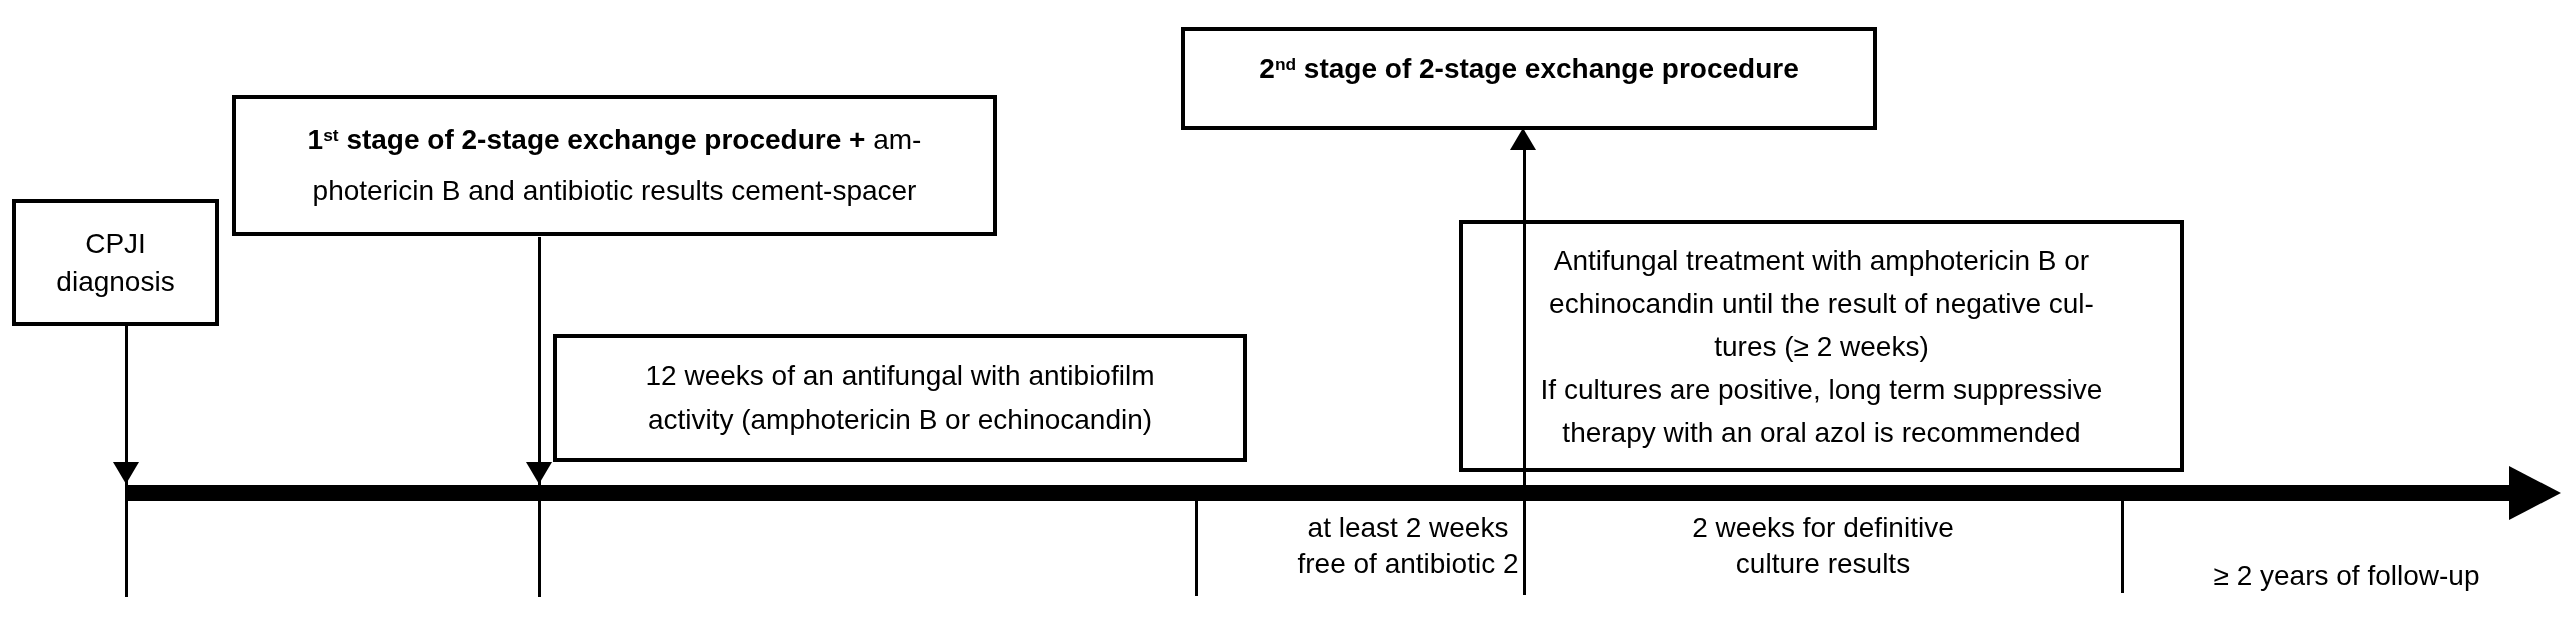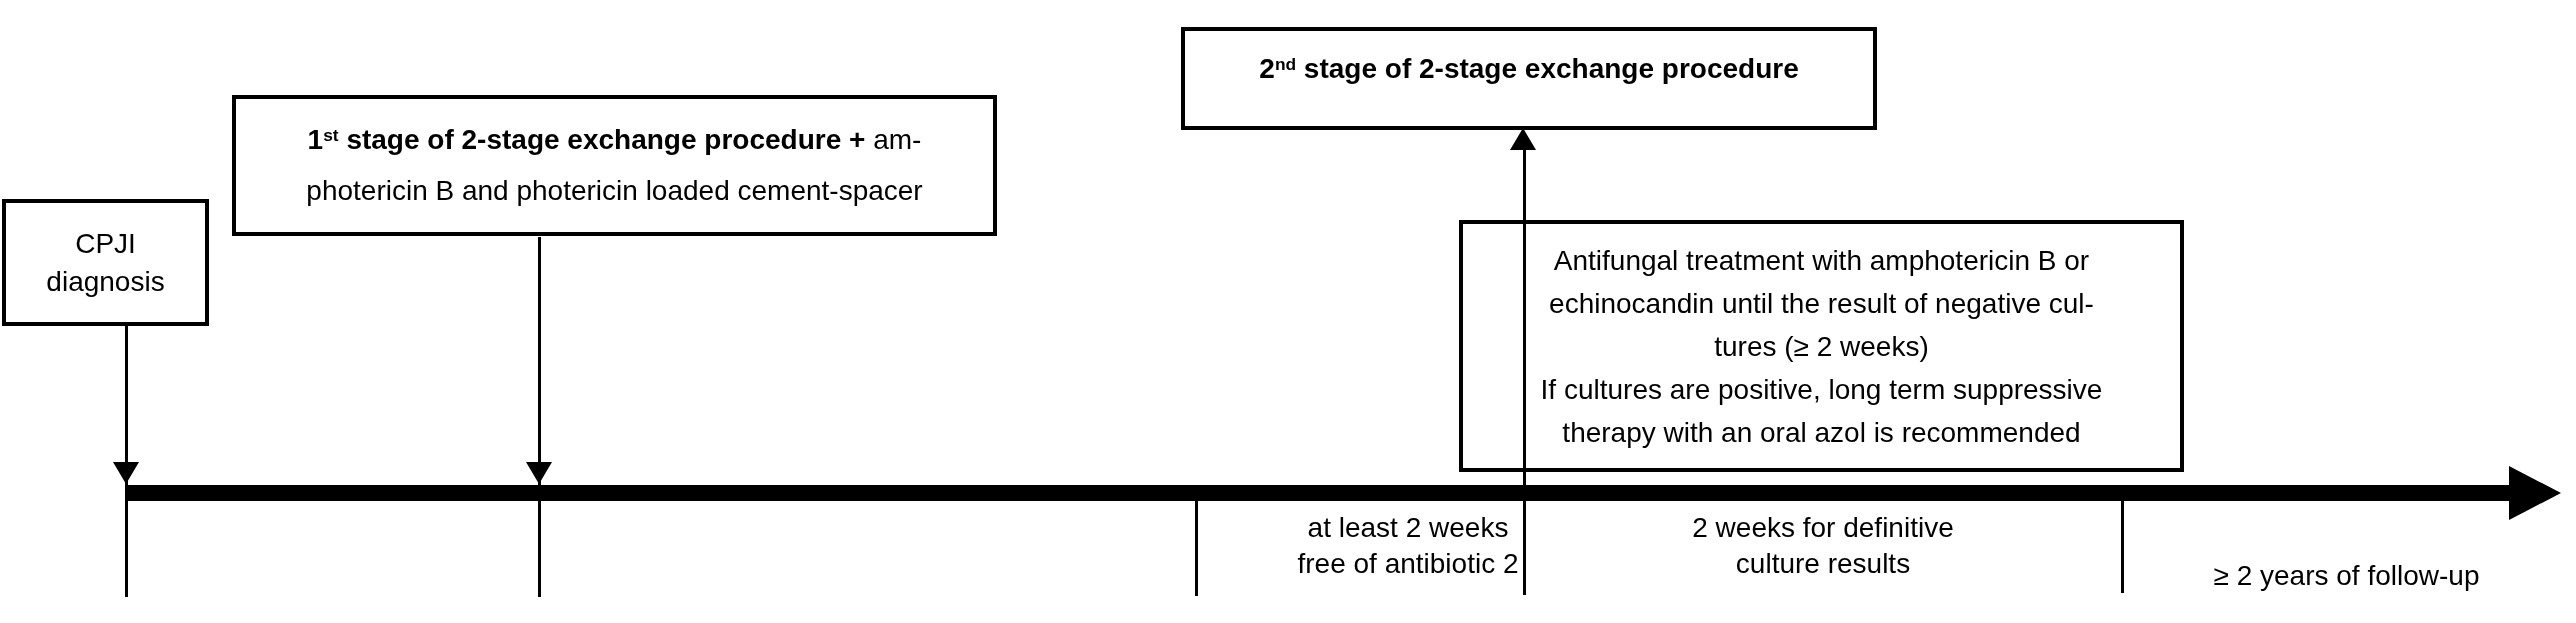--- a/index.html
+++ b/index.html
@@ -26,21 +26,21 @@
     display: flex;
     flex-direction: column;
     align-items: center;
     justify-content: center;
     text-align: center;
     font-size: 28px;
     line-height: 43px;
   }
   .lines { white-space: pre-line; }
 
-  #cpji-box       { left: 2px;   top: 199px; width: 207px;  height: 127px; line-height: 38px; }
+  #cpji-box       { left: 12px;   top: 199px; width: 207px;  height: 127px; line-height: 38px; }
   #stage1-box     { left: 232px;  top: 95px; width: 765px; height: 141px; line-height: 48px; }
   #antibiofilm-box{ left: 553px;  top: 334px; width: 694px; height: 128px; line-height: 44px; }
   #stage2-box     { left: 1181px; top: 27px;  width: 696px; height: 103px; line-height: 44px; padding-bottom: 15.5px; }
   #antifungal-box { left: 1459px; top: 220px; width: 725px; height: 252px; line-height: 43px; }
 
   .bold { font-weight: bold; }
   sup.ord {
     font-size: 0.62em;
     vertical-align: baseline;
     position: relative;
@@ -102,23 +102,27 @@
 
   <div class="box" id="cpji-box">
     <div class="lines">CPJI
 diagnosis</div>
   </div>
 
   <div class="box" id="stage1-box">
     <div>
       <span class="bold"><span>1</span><sup class="ord">st</sup><span> stage of 2-stage exchange procedure +</span></span><span> am-</span>
     </div>
-    <div>photericin B and photericin loaded cement-spacer</div>
+    <div>photericin B and antibiotic results cement-spacer</div>
   </div>
 
+  <div class="box" id="antibiofilm-box">
+    <div class="lines">12 weeks of an antifungal with antibiofilm
+activity (amphotericin B or echinocandin)</div>
+  </div>
 
   <div class="box" id="stage2-box">
     <div class="bold">
       <span>2</span><sup class="ord">nd</sup><span> stage of 2-stage exchange procedure</span>
     </div>
   </div>
 
   <div class="box" id="antifungal-box">
     <div class="lines">Antifungal treatment with amphotericin B or
 echinocandin until the result of negative cul-

